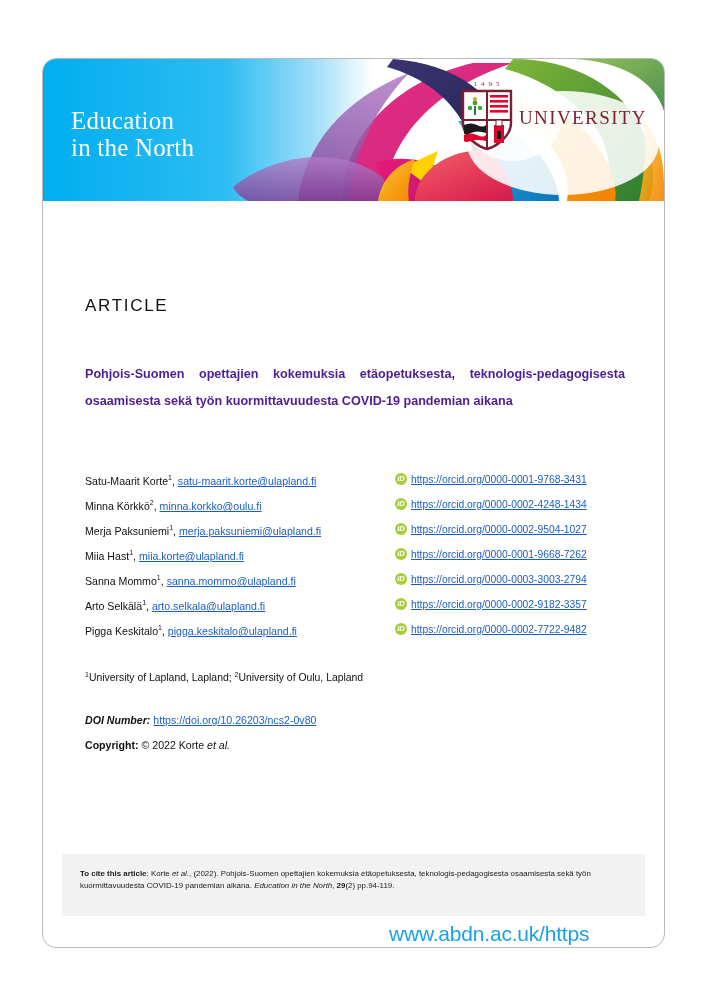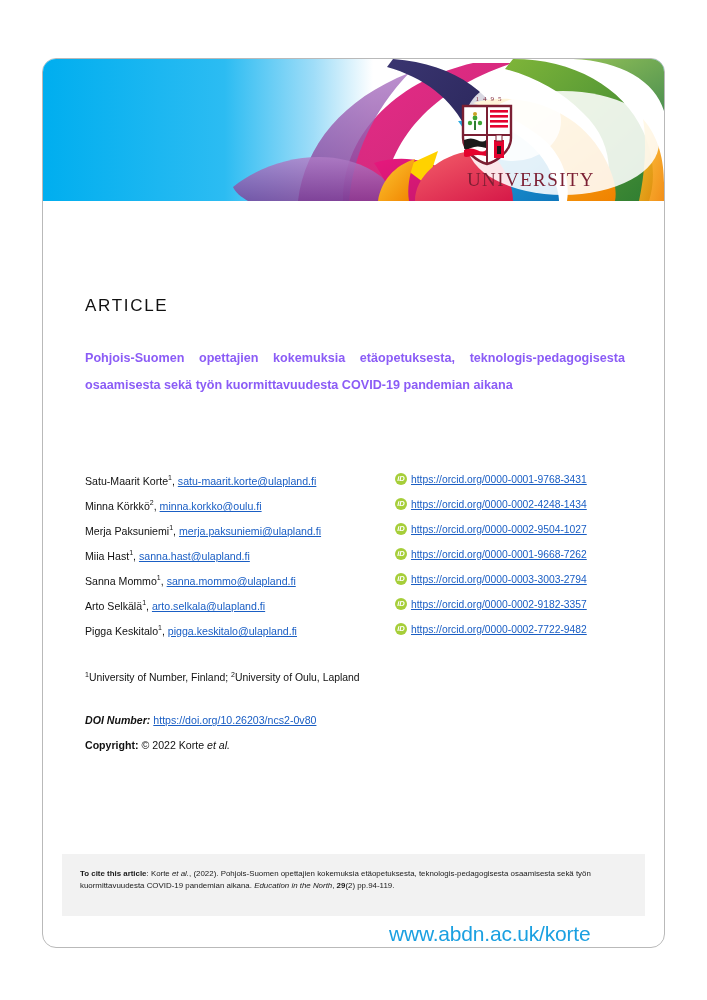--- a/index.html
+++ b/index.html
@@ -52,27 +52,26 @@
     line-height: 27px;
     letter-spacing: 0.2px;
     white-space: pre-line;
     z-index: 5;
   }
 
   
   #uni-logo {
     position: absolute;
     left: 418px;
-    top: 36px;
+    top: 12px;
     width: 185px;
     height: 92px;
     z-index: 6;
     display: flex;
-    align-items: flex-start;
-    flex-direction: column;
+    align-items: center;
   }
   #crest-wrap { width: 56px; position: relative; }
   #crest-year {
     font-family: "Liberation Serif", serif;
     font-size: 7px;
     color: #7B1F33;
     letter-spacing: 4px;
     text-align: center;
     margin-left: 3px;
     margin-bottom: 1px;
@@ -95,25 +94,25 @@
     left: 42px;
     top: 95px;
     font-size: 17px;
     letter-spacing: 1.7px;
     color: #111;
   }
 
   #article-title {
     position: absolute;
     left: 42px;
-    top: 144px;
+    top: 160px;
     width: 540px;
     font-size: 12.6px;
     font-weight: bold;
-    color: #8b5cf6;
+    color: #4c1d95;
     line-height: 27px;
     text-align: justify;
     text-justify: inter-word;
   }
 
   
   #authors-block {
     position: absolute;
     left: 42px;
     top: 271px;
@@ -282,20 +281,22 @@
       <path d="M430,44 C480,30 536,52 560,96 C572,118 574,132 572,142 L524,142 C528,116 516,90 492,74 C470,58 448,50 430,44 Z" fill="url(#gOrange)"></path>
       <path d="M415,62 C452,58 492,78 508,114 C514,126 516,136 516,142 L470,142 C470,118 454,94 428,80 Z" fill="url(#gTeal)"></path>
       <path d="M530,0 C578,2 612,22 621,52 L621,0 Z" fill="url(#gGreen)" opacity="0.85"></path>
       <path d="M600,60 C616,78 621,102 621,124 L621,142 L596,142 C602,114 604,84 600,60 Z" fill="url(#gOrange)" opacity="0.9"></path>
 
       <path d="M448,8 C520,10 560,48 566,104 C548,62 508,32 448,26 Z" fill="#ffffff" opacity="0.0"></path>
       <ellipse cx="520" cy="84" rx="96" ry="52" fill="#ffffff" opacity="0.88"></ellipse>
       <ellipse cx="470" cy="62" rx="48" ry="40" fill="#ffffff" opacity="0.82"></ellipse>
     </svg>
 
+    <div id="journal-title">Education
+in the North</div>
 
     <div id="uni-logo">
       <div id="crest-wrap">
         <div id="crest-year">1495</div>
         <svg width="52" height="62" viewBox="0 0 52 62">
           <path d="M2,2 L50,2 L50,34 C50,48 34,58 26,60 C18,58 2,48 2,34 Z" fill="#ffffff" stroke="#7B1F33" stroke-width="2.4"></path>
           <line x1="26" y1="2" x2="26" y2="60" stroke="#7B1F33" stroke-width="2"></line>
           <line x1="2" y1="31" x2="50" y2="31" stroke="#7B1F33" stroke-width="2"></line>
 
           <g fill="#3FA535">
@@ -349,21 +350,21 @@
           </div>
         </div>
         <div class="author-row">
           <div class="author-name"><span>Merja Paksuniemi</span><sup>1</sup>, <a class="author-mail" href="#">merja.paksuniemi@ulapland.fi</a></div>
           <div class="orcid-cell">
             <span class="orcid-icon">iD</span>
             <a class="orcid-link" href="#">https://orcid.org/0000-0002-9504-1027</a>
           </div>
         </div>
         <div class="author-row">
-          <div class="author-name"><span>Miia Hast</span><sup>1</sup>, <a class="author-mail" href="#">sanna.hast@ulapland.fi</a></div>
+          <div class="author-name"><span>Miia Hast</span><sup>1</sup>, <a class="author-mail" href="#">miia.korte@ulapland.fi</a></div>
           <div class="orcid-cell">
             <span class="orcid-icon">iD</span>
             <a class="orcid-link" href="#">https://orcid.org/0000-0001-9668-7262</a>
           </div>
         </div>
         <div class="author-row">
           <div class="author-name"><span>Sanna Mommo</span><sup>1</sup>, <a class="author-mail" href="#">sanna.mommo@ulapland.fi</a></div>
           <div class="orcid-cell">
             <span class="orcid-icon">iD</span>
             <a class="orcid-link" href="#">https://orcid.org/0000-0003-3003-2794</a>
@@ -379,21 +380,21 @@
         <div class="author-row">
           <div class="author-name"><span>Pigga Keskitalo</span><sup>1</sup>, <a class="author-mail" href="#">pigga.keskitalo@ulapland.fi</a></div>
           <div class="orcid-cell">
             <span class="orcid-icon">iD</span>
             <a class="orcid-link" href="#">https://orcid.org/0000-0002-7722-9482</a>
           </div>
         </div>
       </div>
 
     <div id="affiliation">
-      <sup>1</sup><span>University of Number, Finland; </span><sup>2</sup><span>University of Oulu, Lapland</span>
+      <sup>1</sup><span>University of Lapland, Lapland; </span><sup>2</sup><span>University of Oulu, Lapland</span>
     </div>
 
     <div id="doi-line">
       <span class="lbl">DOI Number:</span>
       <a class="lnk" href="#">https://doi.org/10.26203/ncs2-0v80</a>
     </div>
 
     <div id="copyright-line">
       <span class="lbl">Copyright:</span>
       <span>© 2022 Korte </span><i>et al.</i>
@@ -401,13 +402,13 @@
 
     <div id="cite-box">
       <div id="cite-text">
         <span class="b">To cite this article</span><span>: Korte </span><i>et al.</i><span>, (2022). Pohjois-Suomen opettajien kokemuksia etäopetuksesta, teknologis-pedagogisesta osaamisesta sekä työn kuormittavuudesta COVID-19 pandemian aikana. </span><i>Education in the North</i><span>, </span><span class="b">29</span><span>(2) pp.94-119.</span>
       </div>
     </div>
 
   </div>
 </div>
 
-<div id="footer-url">www.abdn.ac.uk/korte</div>
+<div id="footer-url">www.abdn.ac.uk/https</div>
 
 </body></html>

